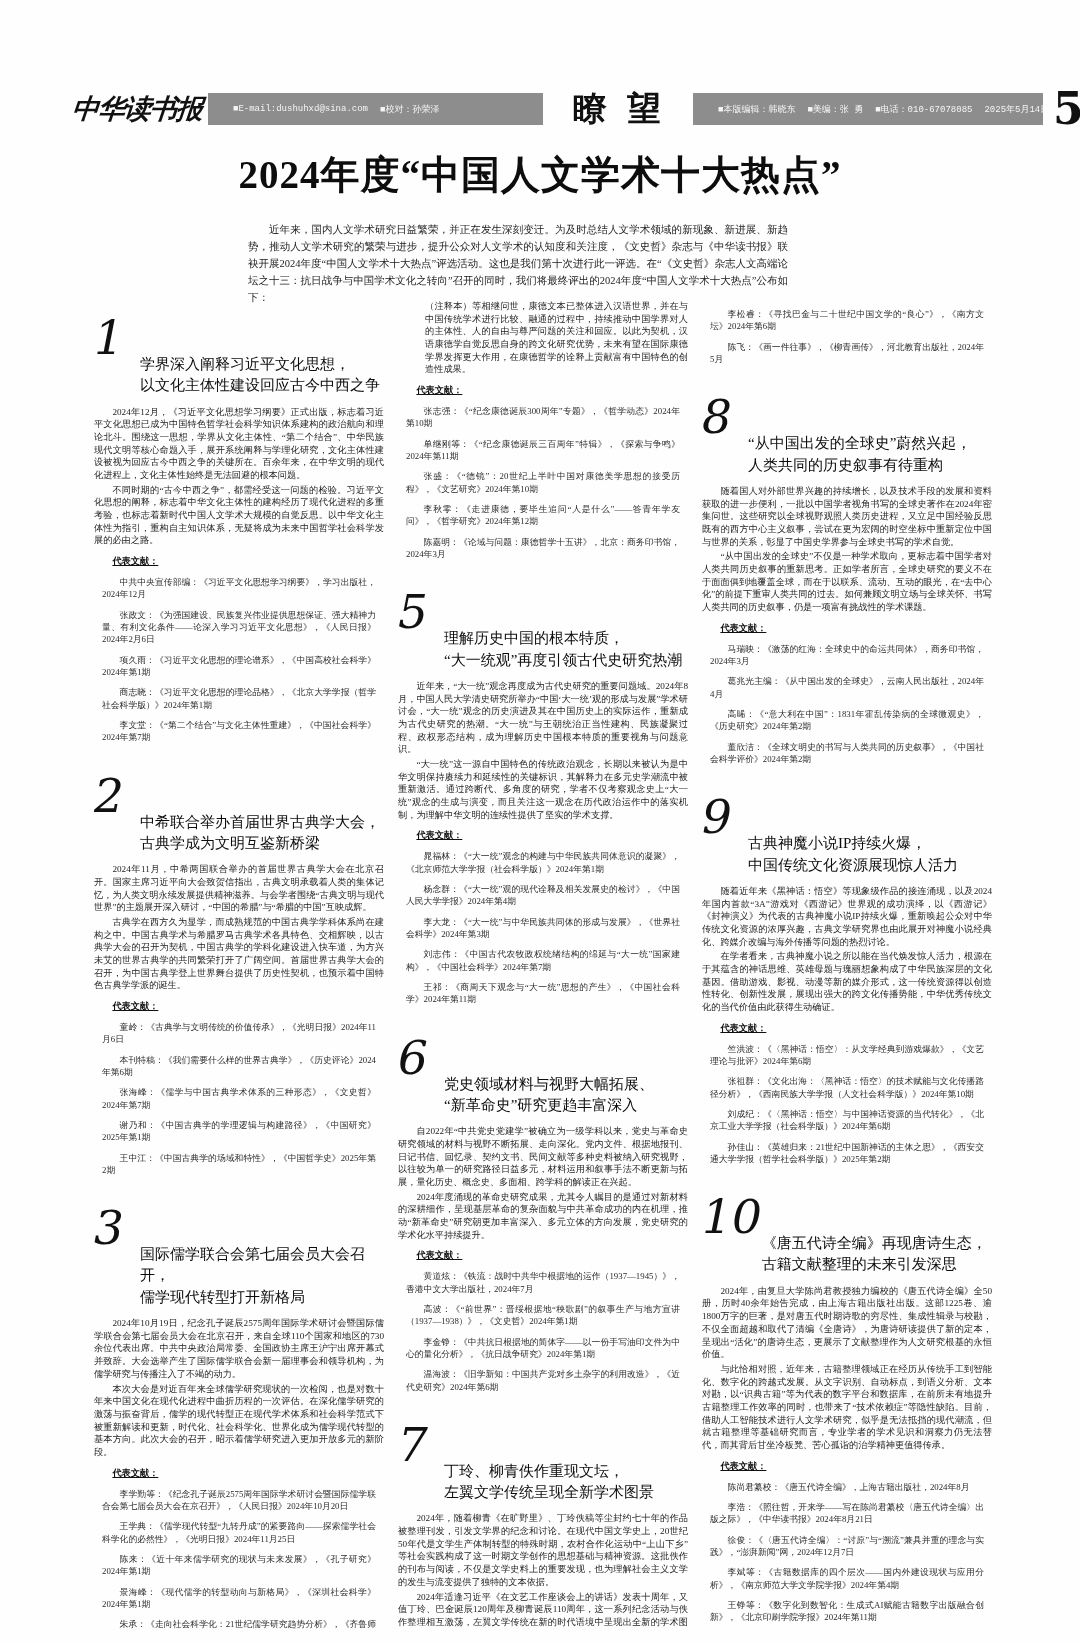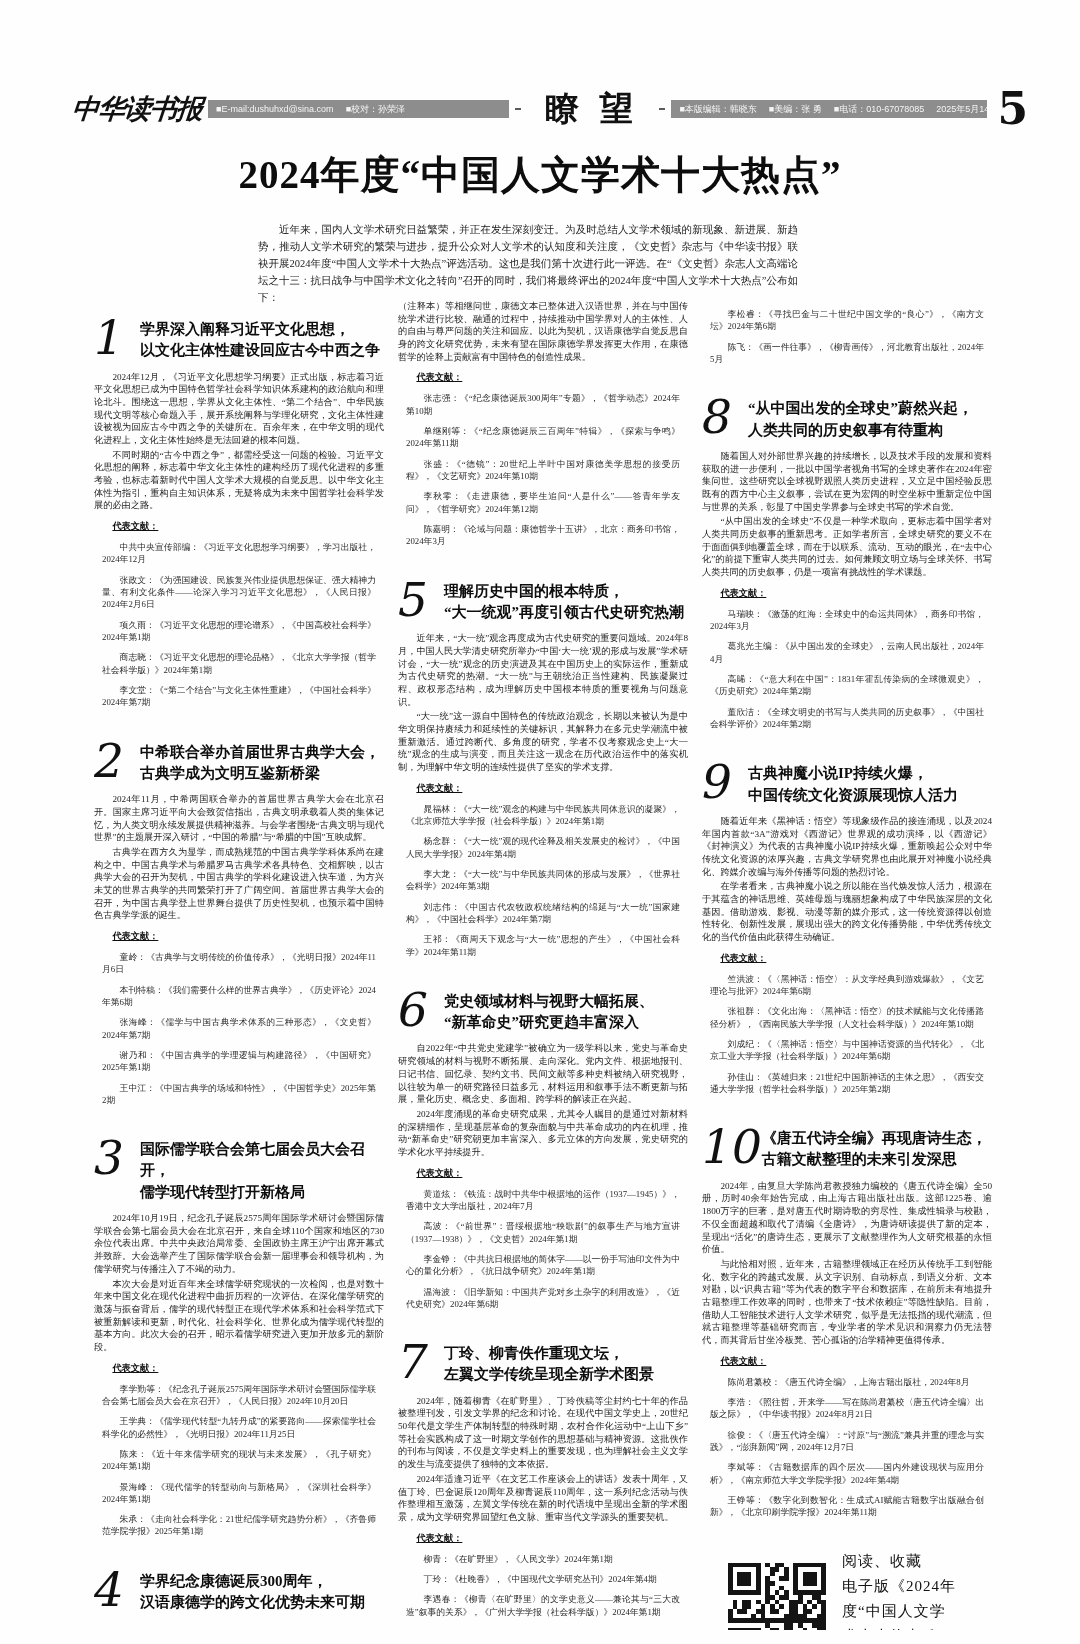--- a/index.html
+++ b/index.html
@@ -3,47 +3,47 @@
 <meta charset="utf-8">
 <style>
   html,body{margin:0;padding:0;background:#ffffff;}
   .page{position:relative;width:1080px;height:1644px;background:#fefefe;overflow:hidden;
         font-family:"Liberation Serif","DejaVu Serif",serif;color:#1b1b1b;}
   
   .header{position:absolute;top:86px;left:72px;right:52px;display:flex;align-items:center;}
   .masthead{font-family:"DejaVu Serif",serif;font-weight:900;font-style:italic;
             font-size:27px;letter-spacing:-1px;transform:skewX(-5deg);white-space:nowrap;
             color:#111;margin-right:6px;}
-  .graybar{background:#8d8d8d;color:#f5f5f5;height:18px;display:flex;align-items:center;
-           gap:12px;padding:0 8px;font-family:Liberation Sans, sans-serif;
+  .graybar{background:#8d8d8d;color:#f5f5f5;height:32px;display:flex;align-items:center;
+           gap:12px;padding:0 25px;font-family:Liberation Mono, monospace;
            font-size:9px;white-space:nowrap;overflow:hidden;}
   .bar-left{flex:0 0 285px;}
   .bar-right{flex:0 0 300px;}
   .hrule{flex:1;height:0;border-top:2px solid #5a5a5a;margin:0 6px;}
   .section-name{font-size:34px;font-weight:700;letter-spacing:20px;padding-left:18px;
                 white-space:nowrap;color:#111;}
   .pageno{font-family:"DejaVu Serif",serif;font-size:44px;font-weight:700;line-height:1;
           margin-left:10px;color:#111;}
   
   .main-title{position:absolute;top:148px;left:0;width:100%;text-align:center;
               font-size:39px;font-weight:700;letter-spacing:1px;color:#0d0d0d;}
-  .intro{position:absolute;top:210px;left:258px;width:540px;font-size:10.5px;
+  .intro{position:absolute;top:210px;left:248px;width:540px;font-size:10.5px;
          line-height:1.62;text-align:justify;text-indent:2em;color:#222;}
   
   .cols{position:absolute;top:300px;left:94px;right:88px;display:flex;gap:14px;
         height:1330px;overflow:hidden;}
   .col{flex:1 1 0;min-width:0;}
   .sec-head{display:flex;align-items:flex-start;margin:30px 0 9px;}
   .col .sec-head:first-child{margin-top:16px;}
   .sec-num{font-family:"DejaVu Serif",serif;font-style:italic;font-weight:400;
            font-size:47px;line-height:0.95;flex:0 0 46px;color:#111;}
-  .sec-title{font-size:15px;font-weight:700;line-height:1.42;padding-top:3px;color:#0d0d0d;}
+  .sec-title{font-size:15px;font-weight:400;line-height:1.42;padding-top:3px;color:#0d0d0d;margin-top:35px;}
   .para{font-size:9.2px;line-height:1.38;text-align:justify;text-indent:2em;
         margin:0 0 2px;color:#232323;}
-  .para.cont{text-indent:0;}
+  .para.cont{text-indent:0;margin-left:27px;}
   .refs-label{font-size:9.2px;font-weight:700;margin:8px 0 2px;text-indent:2em;color:#111;text-decoration:underline;}
   .ref{font-size:8.8px;line-height:1.4;text-align:justify;text-indent:2em;margin:8px;
        color:#2a2a2a;}
   
   .qr-row{display:flex;align-items:center;gap:16px;margin:30px 0 0 26px;}
   .qr{display:grid;grid-template-columns:repeat(21,1fr);grid-template-rows:repeat(21,1fr);
       width:98px;height:98px;background:#fff;outline:4px solid #fff;flex:0 0 98px;}
   .qr div{background:transparent;}
   .qr .qm{background:#141414;}
   .qr-text{font-size:15px;line-height:1.68;color:#111;letter-spacing:1px;}

